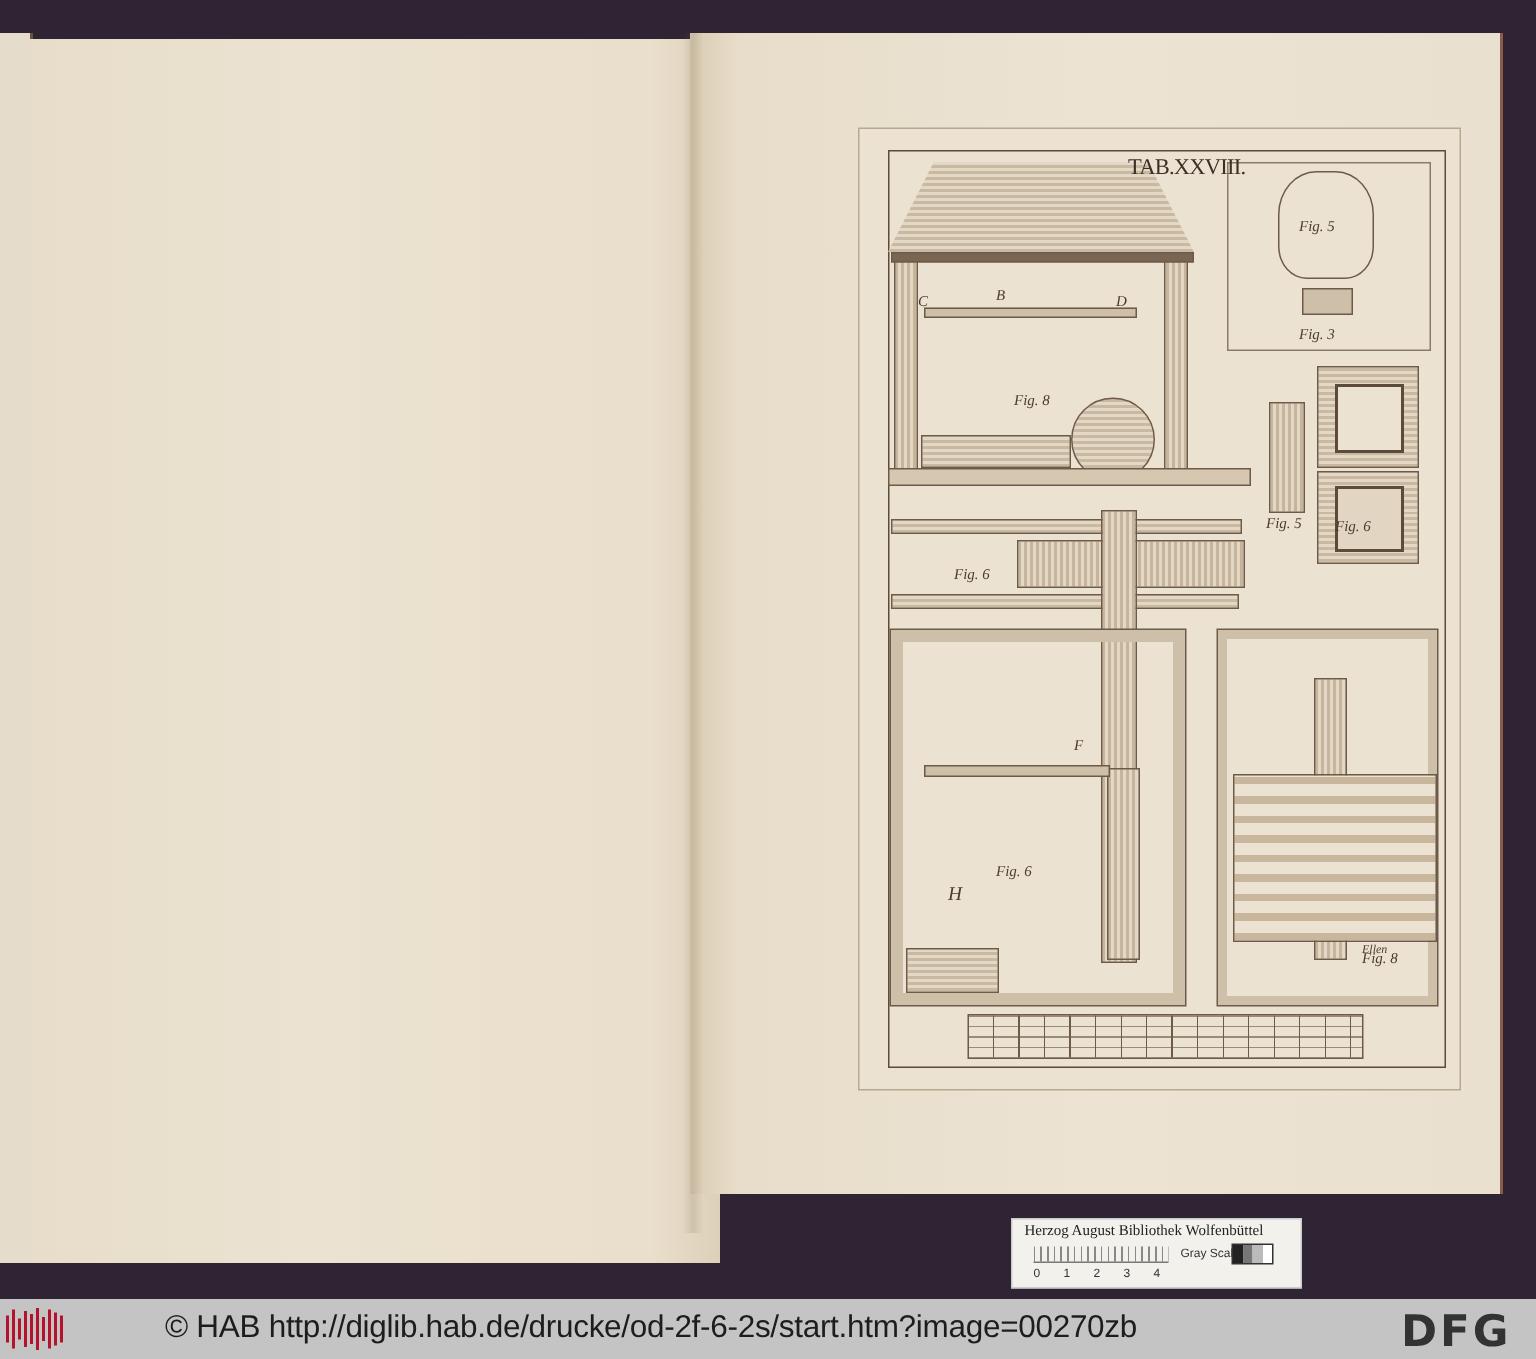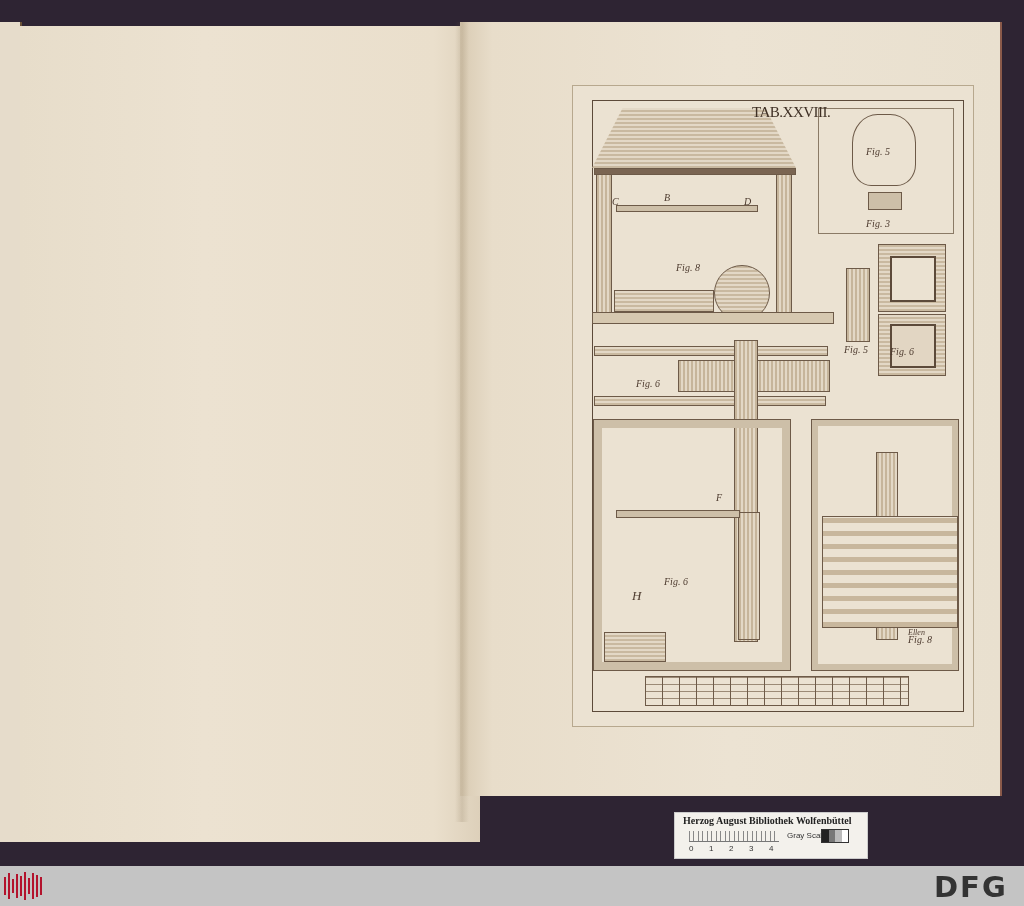--- a/index.html
+++ b/index.html
@@ -11,21 +11,21 @@
   .gutter{position:absolute;left:455px;top:22px;width:14px;height:800px;background:linear-gradient(90deg,rgba(0,0,0,0),rgba(120,100,70,.18),rgba(0,0,0,0));}
   .plate{position:absolute;left:572px;top:85px;width:400px;height:640px;border:1px solid #b7a88e;background:#ebe2d2;}
   .plate-inner{position:absolute;left:592px;top:100px;width:370px;height:610px;border:1.5px solid #5c4a3a;}
   .plate-title{position:absolute;left:752px;top:104px;font-family:"Liberation Serif",serif;font-size:15px;color:#3e2f24;letter-spacing:-.5px;}
   .fig-lbl{position:absolute;font-family:"Liberation Serif",serif;font-style:italic;font-size:10px;color:#4d3b2f;}
   .eng{position:absolute;background:#cdbfa8;border:1px solid #6d5a48;}
   .hatch{background:repeating-linear-gradient(0deg,#c9b9a0 0 2px,#e3d8c6 2px 4px);}
   .hatchv{background:repeating-linear-gradient(90deg,#c6b59b 0 2px,#e3d8c6 2px 4px);}
   .scale-bar{position:absolute;left:645px;top:676px;width:262px;height:28px;border:1px solid #6d5a48;background:repeating-linear-gradient(90deg,transparent 0 16px,#6d5a48 16px 17px),repeating-linear-gradient(0deg,transparent 0 6px,#9b8a76 6px 7px);}
   .ref-card{position:absolute;left:674px;top:812px;width:192px;height:45px;background:#f3f1ec;border:1px solid #ccc;}
-  .ref-title{position:absolute;left:8px;top:2px;font-family:"Liberation Serif",serif;font-weight:bold;font-size:10px;color:#222;white-space:nowrap;}
+  .ref-title{position:absolute;left:8px;top:2px;font-family:"Liberation Serif",serif;font-weight:normal;font-size:10px;color:#222;white-space:nowrap;}
   .ruler{position:absolute;left:14px;top:18px;width:90px;height:10px;border-bottom:1px solid #777;background:repeating-linear-gradient(90deg,#888 0 1px,transparent 1px 4.5px);}
   .ruler-nums{position:absolute;left:14px;top:31px;width:100px;font-size:8px;color:#333;display:flex;}
   .ruler-nums span{width:21px;}
   .gray-label{position:absolute;left:112px;top:18px;font-size:8px;color:#333;}
   .gray-swatch{position:absolute;left:146px;top:16px;width:26px;height:12px;border:1px solid #333;display:flex;}
   .gray-swatch i{flex:1;}
   .footer{position:absolute;left:0;top:866px;width:1024px;height:40px;background:#c4c4c4;}
   .hab-logo{position:absolute;left:4px;top:6px;width:40px;height:28px;display:flex;gap:2px;align-items:center;}
   .hab-logo i{display:block;width:2px;background:#b3132d;}
   .footer-text{position:absolute;left:110px;top:7px;font-size:21px;color:#1d1d1d;white-space:nowrap;letter-spacing:-.2px;}
@@ -120,14 +120,15 @@
       <i style="height:26px"></i>
       <i style="height:14px"></i>
       <i style="height:24px"></i>
       <i style="height:20px"></i>
       <i style="height:28px"></i>
       <i style="height:16px"></i>
       <i style="height:26px"></i>
       <i style="height:22px"></i>
       <i style="height:18px"></i>
   </div>
+  <div class="footer-text">© HAB http://diglib.hab.de/drucke/od-2f-6-2s/start.htm?image=00270zb</div>
   <div class="dfg">DFG</div>
 </div>
 
 </body></html>

